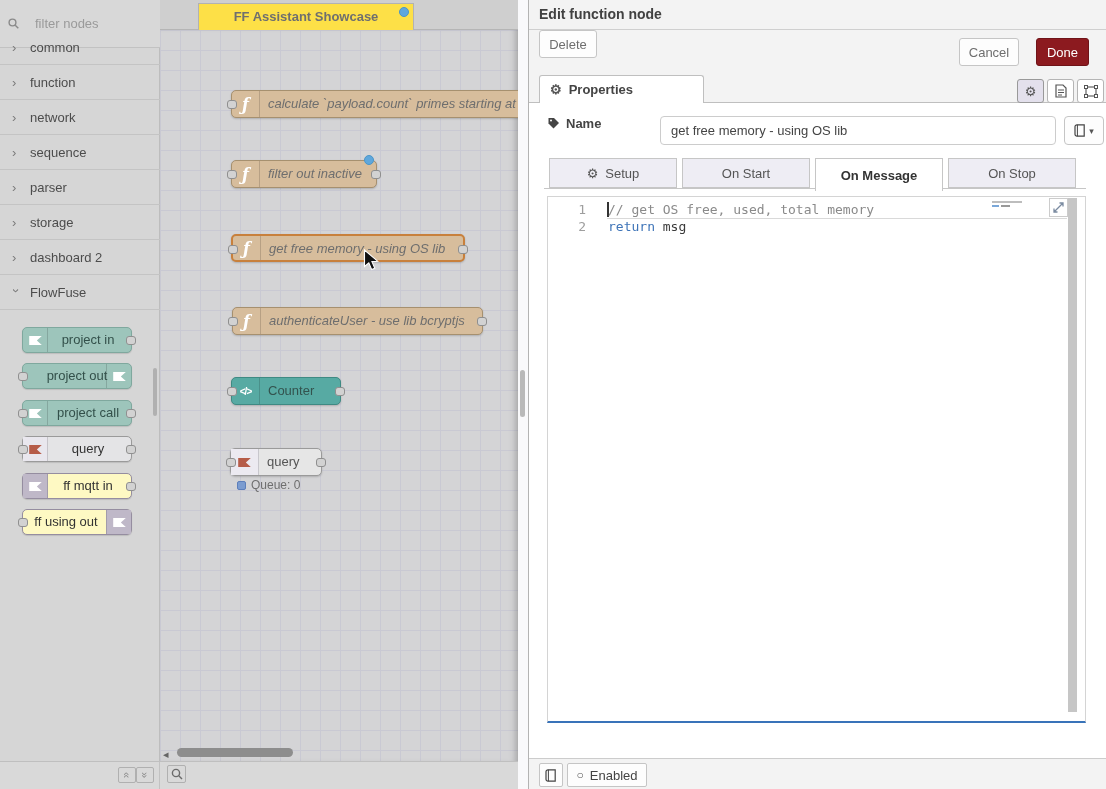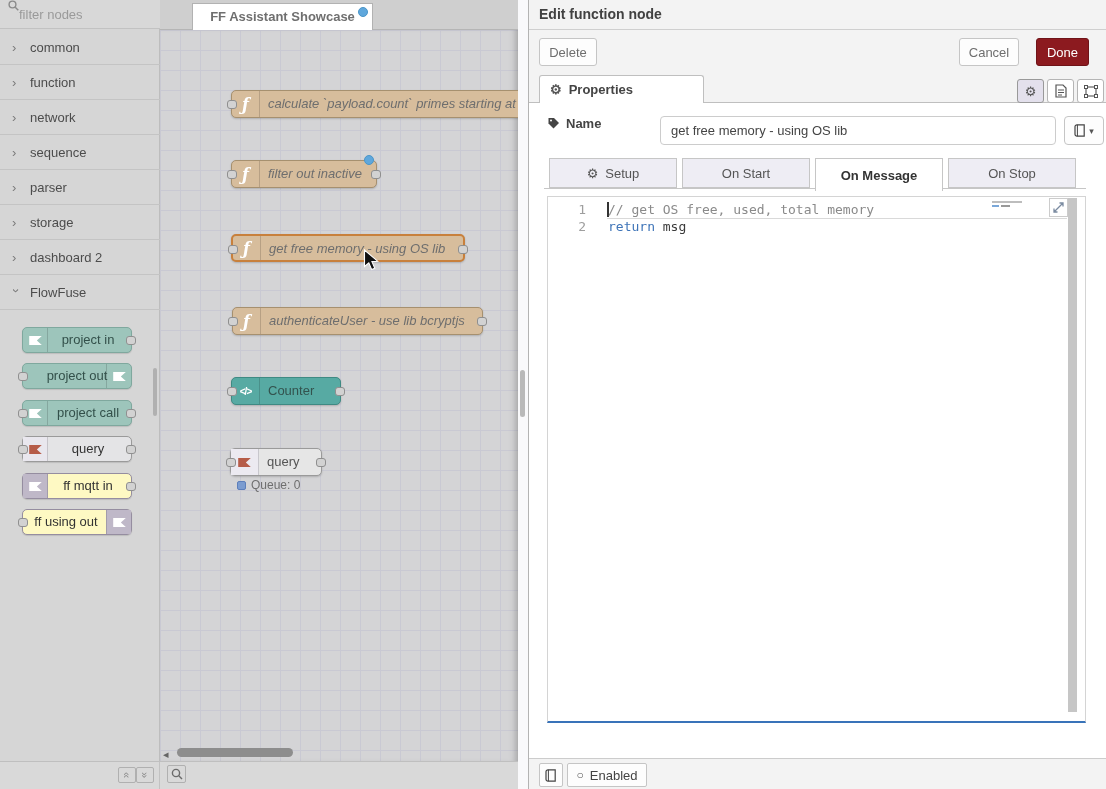--- a/index.html
+++ b/index.html
@@ -1,21 +1,21 @@
 <!DOCTYPE html>
 <html><head>
 <meta charset="utf-8">
 <style>
   * { margin:0; padding:0; box-sizing:border-box; }
   body { font-family:"Liberation Sans", sans-serif; }
   .screen { position:relative; width:1106px; height:789px; background:#d4d4d6; overflow:hidden; }
 
   
   .palette { position:absolute; left:0; top:0; width:160px; height:761px; background:#d6d6d6; border-right:1px solid #bdbdbd; }
-  .palette-search { position:absolute; left:0; top:0; width:160px; height:29px; background:#d8d8d8; border-bottom:1px solid #c2c2c2; display:flex; padding-left:8px; gap:0; }
+  .palette-search { position:absolute; left:0; top:0; width:160px; height:48px; background:#d8d8d8; border-bottom:1px solid #c2c2c2; display:flex; align-items:center; padding-left:8px; gap:16px; }
   .palette-search input { border:none; background:transparent; outline:none; font-size:13px; color:#555; width:118px; font-family:"Liberation Sans",sans-serif; }
   .palette-search input::placeholder { color:#9a9a9a; }
   .pcat { position:absolute; left:0; width:160px; height:35px; border-bottom:1px solid #c4c4c4; display:flex; align-items:center; padding-left:12px; gap:10px; cursor:pointer; }
   .pcat .chev { color:#7a7a7a; font-size:13px; display:inline-block; width:8px; }
   .pcat .chev.open { transform:rotate(90deg); }
   .pcat .clabel { font-size:13px; font-weight:normal; color:#4c4c4c; }
   .pi { position:absolute; left:22px; width:110px; height:26px; border-radius:5px; border:1px solid; box-shadow:0 1px 1px rgba(0,0,0,0.12); cursor:grab; }
   .pi-label { position:absolute; top:0; bottom:0; left:0; right:0; line-height:24px; font-size:13px; text-align:center; color:#333; white-space:nowrap; }
   .pi-icon { position:absolute; top:0; bottom:0; width:25px; display:flex; align-items:center; justify-content:center; }
   .pi-icon.left { left:0; border-right:1px solid rgba(0,0,0,0.15); }
@@ -25,21 +25,21 @@
   .pi.white { background:#e4e4e6; border-color:#9a9a9a; }
   .pi.white .pi-icon { background:#e9e7ee; }
   .pi.mauve { background:#fef9c3; border-color:#958da0; }
   .pi.mauve .pi-icon { background:#bfb8c8; }
   .pport { position:absolute; width:10px; height:9px; top:8px; background:#d2d2d2; border:1px solid #909090; border-radius:3px; }
   .pport.l { left:-5px; } .pport.r { right:-5px; }
   .palette-vscroll { position:absolute; left:153px; top:368px; width:4px; height:48px; background:#b0b0b0; border-radius:2px; }
 
   
   .tabbar { position:absolute; left:160px; top:0; width:358px; height:30px; background:#cfcfcf; border-bottom:1px solid #b5b5b5; }
-  .flowtab { position:absolute; left:32px; top:3px; width:181px; height:27px; background:#ffffff; border:1px solid #b2b2b2; border-bottom:none; text-align:center; line-height:26px; font-size:13px; font-weight:bold; color:#6f6f6f; cursor:pointer; }
+  .flowtab { position:absolute; left:38px; top:3px; width:216px; height:27px; background:#fde047; border:1px solid #b2b2b2; border-bottom:none; text-align:center; line-height:26px; font-size:13px; font-weight:bold; color:#6f6f6f; cursor:pointer; }
   .bdot { width:10px; height:10px; border-radius:50%; background:#5fa7dc; border:1px solid #4a95c8; }
   .flowtab .bdot { position:absolute; right:4px; top:3px; }
   .canvas { position:absolute; left:160px; top:30px; width:358px; height:731px; overflow:hidden; background:#d4d4d6;
     background-image:linear-gradient(#c9c9d3 1px, transparent 1px), linear-gradient(90deg,#c9c9d3 1px, transparent 1px);
     background-size:20px 20px; box-shadow:inset -7px 0 7px -5px rgba(0,0,0,0.25); }
   .cnode { position:absolute; height:28px; border-radius:5px; border:1px solid; box-shadow:0 1px 2px rgba(0,0,0,0.18); cursor:pointer; }
   .cnode .n-icon { position:absolute; left:0; top:0; bottom:0; width:28px; display:flex; align-items:center; justify-content:center; border-right:1px solid rgba(0,0,0,0.15); }
   .cnode .n-label { position:absolute; left:36px; right:8px; top:0; line-height:26px; font-size:13px; white-space:nowrap; overflow:hidden; }
   .cnode.func { background:#d7bd9c; border-color:#a6906f; }
   .cnode.func .n-label { font-style:italic; color:#6e6e6e; }
@@ -310,21 +310,21 @@
           <circle cx="5" cy="5" r="3.6" fill="none" stroke="#6a6a6a" stroke-width="1.4"></circle>
           <line x1="7.8" y1="7.8" x2="11" y2="11" stroke="#6a6a6a" stroke-width="1.4"></line>
         </svg>
     </div>
   </div>
 
   <div class="tray">
     <div class="tray-header">Edit function node</div>
 
     <div class="tray-toolbar">
-      <button class="btn" style="left:10px; top:8px; width:58px">Delete</button>
+      <button class="btn" style="left:10px; top:0; width:58px">Delete</button>
       <button class="btn" style="left:430px; top:8px; width:60px">Cancel</button>
       <button class="btn primary" style="left:507px; top:8px; width:53px">Done</button>
     </div>
 
     <div class="tray-tabrow">
       <div class="props-tab">
         <span class="gear">⚙</span>
         <span>Properties</span>
       </div>
       <div class="mini-btn active" style="left:488px">

